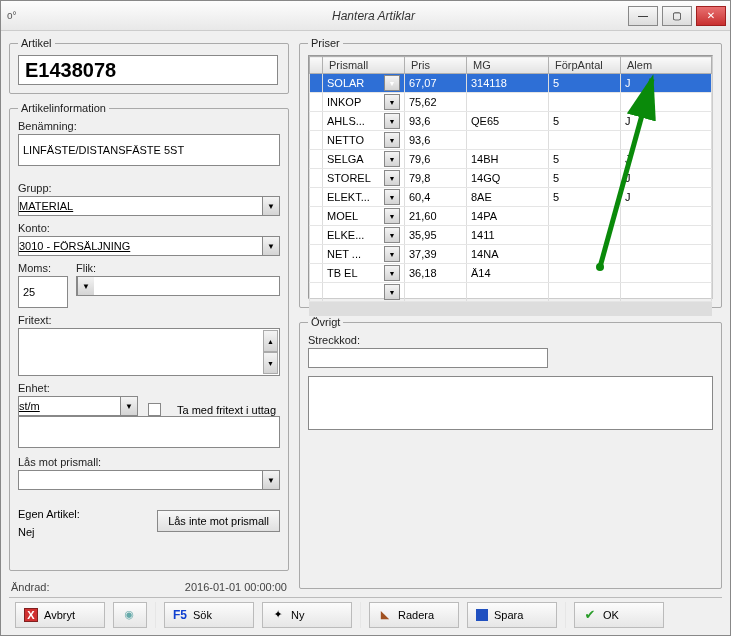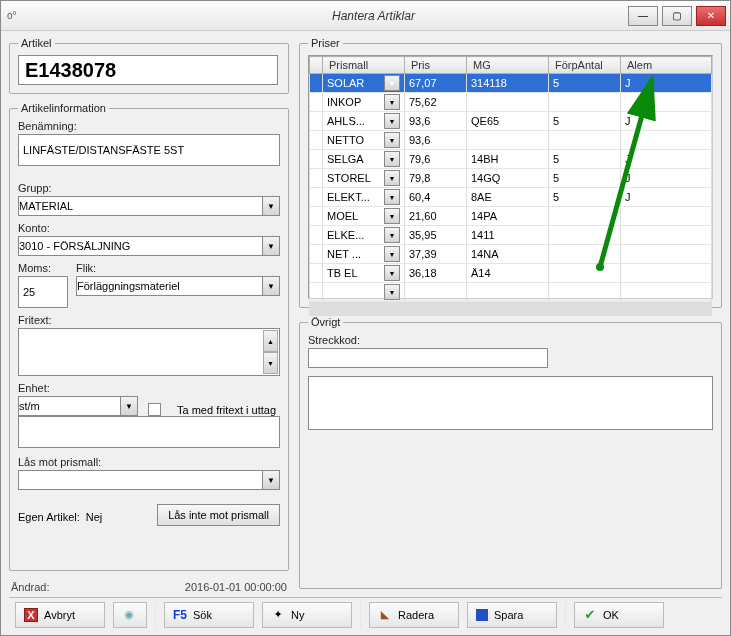--- a/index.html
+++ b/index.html
@@ -14,30 +14,30 @@
 .content { flex: 1; padding: 6px 8px 4px 8px; display: flex; flex-direction: column; }
 .cols { display: flex; gap: 10px; flex: 1; min-height: 0; }
 .col-left { width: 280px; display: flex; flex-direction: column; }
 .col-right { flex: 1; display: flex; flex-direction: column; }
 fieldset { border: 1px solid #aaa; border-radius: 2px; margin: 0 0 8px 0; padding: 6px 8px 8px 8px; }
 legend { padding: 0 3px; color: #222; }
 .label { color: #222; margin-bottom: 2px; }
 .in-text { width: 100%; height: 32px; border: 1px solid #888; background:#fff; padding: 1px 4px; }
 .in-big { width: 260px; height: 30px; border: 1px solid #888; background:#fff; padding: 2px 6px; font-size: 20px; font-weight: bold; }
 .combo { width: 100%; height: 20px; border: 1px solid #888; background:#fff; display: flex; align-items: center; }
-.combo span { flex:1; padding: 0 0; overflow:hidden; white-space:nowrap; text-overflow:ellipsis; }
+.combo span { flex:1; padding: 0 0; overflow:hidden; white-space:nowrap; text-overflow:ellipsis;text-decoration:underline; }
 .dd { width: 17px; height: 18px; background: linear-gradient(#f4f4f4,#d4d4d4); border-left:1px solid #888; display:flex; align-items:center; justify-content:center; font-size:8px; cursor:pointer; }
 .row2 { display:flex; gap:8px; }
 .row2 .c1 { width:50px; } .row2 .c2 { flex:1; }
 .textarea { width:100%; height:48px; border:1px solid #888; background:#fff; position:relative; }
 .spin { position:absolute; right:1px; top:1px; width:15px; height:44px; display:flex; flex-direction:column; }
 .spin div { flex:1; border:1px solid #aaa; background:linear-gradient(#f4f4f4,#d4d4d4); display:flex; align-items:center; justify-content:center; font-size:7px; cursor:pointer; }
 .chk { display:flex; align-items:center; gap:16px; margin-top:4px;text-align:center; }
 .chkbox { width:13px; height:13px; border:1px solid #888; background:#fff; }
-.ro { display:flex; gap:6px; margin-top:4px; }
+.ro { display:flex; gap:6px; margin-top:4px;flex-direction:column; }
 .btn { height:22px; border:1px solid #888; background:linear-gradient(#f8f8f8,#e0e0e0); padding:0 10px; cursor:pointer; display:inline-flex; align-items:center; }
 .changed { display:flex; justify-content:space-between; padding:2px 2px 4px 2px; color:#444; }
 .toolbar { height:34px; border-top:1px solid #bbb; display:flex; align-items:center; gap:8px; padding:3px 6px; background:#f0f0f0; }
 .tb-btn { height:26px; min-width:90px; border:1px solid #bbb; background:linear-gradient(#fcfcfc,#e6e6e6); display:flex; align-items:center; gap:6px; padding:0 8px; cursor:pointer; }
 .tb-sep { width:1px; height:26px; background:#e6e6e6; }
 .tb-ic { width:14px; height:14px; display:inline-flex; align-items:center; justify-content:center; }
 .f5 { font-weight:bold; color:#1040d0; font-size:12px; }
 .table-wrap { border-top:1px solid #999; border-left:1px solid #999; border-right:1px solid #ccc; border-bottom:1px solid #ccc; background:#fff; height:244px; }
 table { border-collapse:collapse; width:100%; }
 th { background:linear-gradient(#fafafa,#e2e2e2); border:1px solid #b0b0b0; padding:2px 6px; text-align:left; font-weight:normal; color:#333; }
@@ -95,21 +95,20 @@
           </div>
 
           <div class="row2" style="margin-top:6px;">
             <div class="c1">
               <div class="label">Moms:</div>
               <div class="in-text" style="display:flex;align-items:center;">25</div>
             </div>
             <div class="c2">
               <div class="label">Flik:</div>
               <div class="combo">
-                <span>Förläggningsmateriel</span>
                 <div class="dd">▼</div>
               </div>
             </div>
           </div>
 
           <div class="label" style="margin-top:6px;">Fritext:</div>
           <div class="textarea">
             <div class="spin">
               <div>▲</div>
               <div>▼</div>

